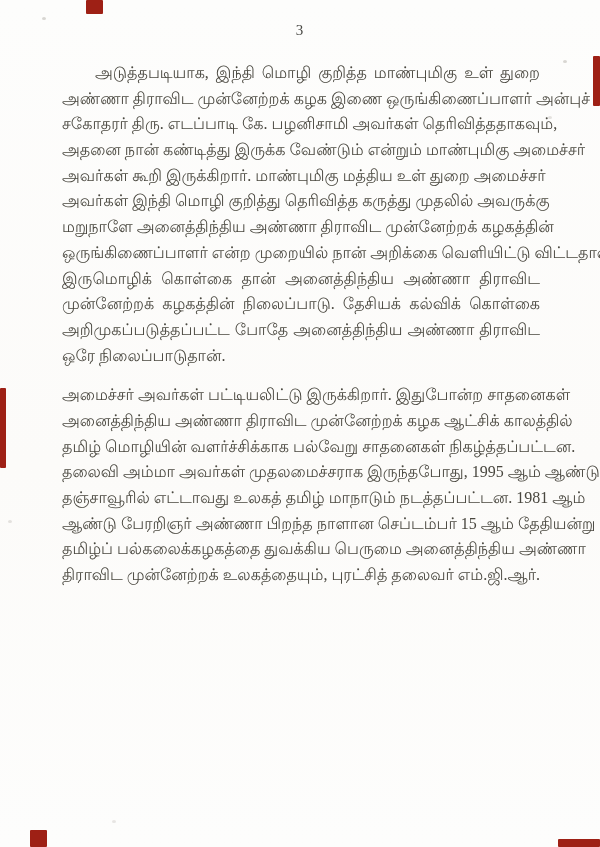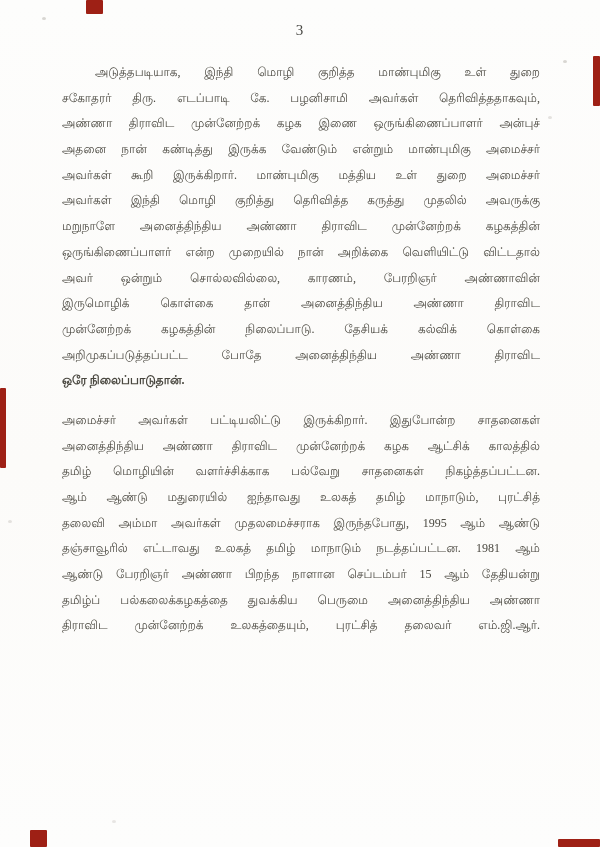--- a/index.html
+++ b/index.html
@@ -24,39 +24,38 @@
     font-size: 15px;
     color: #4a4a46;
     letter-spacing: 1px;
   }
   .text-body {
     position: absolute;
     top: 60px;
     left: 62px;
     width: 478px;
     color: #49473f;
-    font-size: 12px;
+    font-size: 16px;
   }
   .paragraph {
     margin: 0 0 14px 0;
   }
   .line {
     height: 25.7px;
     line-height: 25.7px;
     white-space: nowrap;
     text-align: justify;
     text-align-last: justify;
     overflow: visible;
   }
   .line.first {
     text-indent: 33px;
   }
   .line.no-just {
     text-align-last: left;
-    font-weight: bold;
   }
   .red-mark {
     position: absolute;
     border-radius: 1px;
   }
   .speck {
     position: absolute;
     width: 4px;
     height: 3px;
     background: #d8d6d2;
@@ -65,38 +64,36 @@
 </style>
 </head>
 <body>
 
 <div class="page">
   <div class="page-number">3</div>
 
   <div class="text-body">
       <div class="paragraph">
         <div class="line first">அடுத்தபடியாக, இந்தி மொழி குறித்த மாண்புமிகு உள் துறை</div>
+        <div class="line">அண்ணா திராவிட முன்னேற்றக் கழக இணை ஒருங்கிணைப்பாளர் அன்புச்</div>
         <div class="line">சகோதரர் திரு. எடப்பாடி கே. பழனிசாமி அவர்கள் தெரிவித்ததாகவும்,</div>
-        <div class="line">அண்ணா திராவிட முன்னேற்றக் கழக இணை ஒருங்கிணைப்பாளர் அன்புச்</div>
         <div class="line">அதனை நான் கண்டித்து இருக்க வேண்டும் என்றும் மாண்புமிகு அமைச்சர்</div>
         <div class="line">அவர்கள் கூறி இருக்கிறார். மாண்புமிகு மத்திய உள் துறை அமைச்சர்</div>
         <div class="line">அவர்கள் இந்தி மொழி குறித்து தெரிவித்த கருத்து முதலில் அவருக்கு</div>
         <div class="line">மறுநாளே அனைத்திந்திய அண்ணா திராவிட முன்னேற்றக் கழகத்தின்</div>
         <div class="line">ஒருங்கிணைப்பாளர் என்ற முறையில் நான் அறிக்கை வெளியிட்டு விட்டதால்</div>
-        <div class="line">அவர் ஒன்றும் சொல்லவில்லை, காரணம், பேரறிஞர் அண்ணாவின்</div>
         <div class="line">இருமொழிக் கொள்கை தான் அனைத்திந்திய அண்ணா திராவிட</div>
         <div class="line">முன்னேற்றக் கழகத்தின் நிலைப்பாடு. தேசியக் கல்விக் கொள்கை</div>
         <div class="line">அறிமுகப்படுத்தப்பட்ட போதே அனைத்திந்திய அண்ணா திராவிட</div>
         <div class="line no-just">ஒரே நிலைப்பாடுதான்.</div>
       </div>
       <div class="paragraph">
         <div class="line">அமைச்சர் அவர்கள் பட்டியலிட்டு இருக்கிறார். இதுபோன்ற சாதனைகள்</div>
         <div class="line">அனைத்திந்திய அண்ணா திராவிட முன்னேற்றக் கழக ஆட்சிக் காலத்தில்</div>
         <div class="line">தமிழ் மொழியின் வளர்ச்சிக்காக பல்வேறு சாதனைகள் நிகழ்த்தப்பட்டன.</div>
-        <div class="line">ஆம் ஆண்டு மதுரையில் ஐந்தாவது உலகத் தமிழ் மாநாடும், புரட்சித்</div>
         <div class="line">தலைவி அம்மா அவர்கள் முதலமைச்சராக இருந்தபோது, 1995 ஆம் ஆண்டு</div>
         <div class="line">தஞ்சாவூரில் எட்டாவது உலகத் தமிழ் மாநாடும் நடத்தப்பட்டன. 1981 ஆம்</div>
         <div class="line">ஆண்டு பேரறிஞர் அண்ணா பிறந்த நாளான செப்டம்பர் 15 ஆம் தேதியன்று</div>
         <div class="line">தமிழ்ப் பல்கலைக்கழகத்தை துவக்கிய பெருமை அனைத்திந்திய அண்ணா</div>
         <div class="line">திராவிட முன்னேற்றக் உலகத்தையும், புரட்சித் தலைவர் எம்.ஜி.ஆர்.</div>
       </div>
     </div>
 
   <div>
       <div class="red-mark" style="left: 86px; top: 0px; width: 17px; height: 14px; background: rgb(158, 32, 21);"></div>

